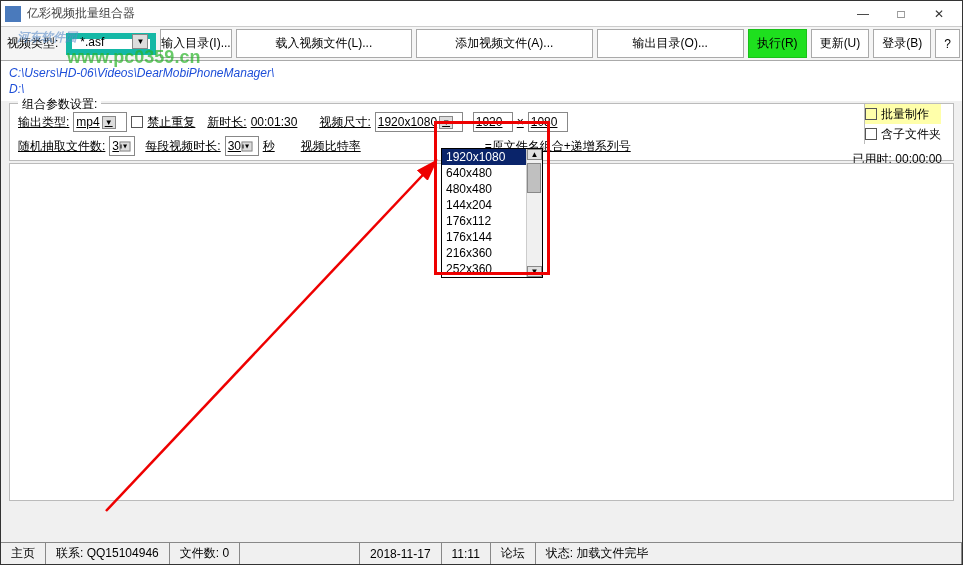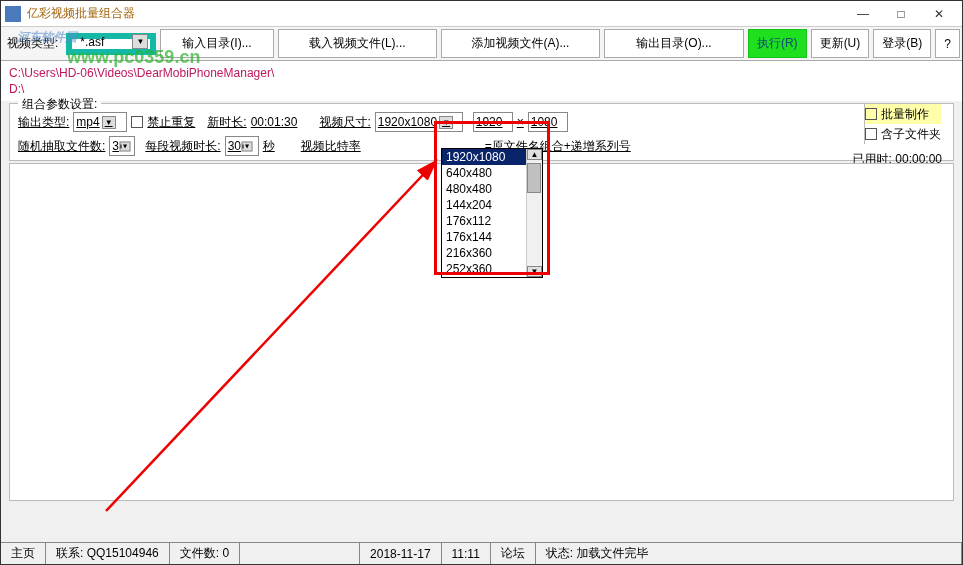--- a/index.html
+++ b/index.html
@@ -1,30 +1,30 @@
 <!DOCTYPE html>
 <html><head>
 <meta charset="utf-8">
 <style>
 * { box-sizing: border-box; margin: 0; padding: 0; font-family: "Microsoft YaHei", SimSun, sans-serif; font-size: 12px; }
 body { background: #f0f0f0; width: 963px; height: 565px; border: 1px solid #333; position: relative; overflow: hidden; }
 .titlebar { height: 26px; background: #fff; display: flex; align-items: center; padding: 0 4px; border-bottom: 1px solid #ccc; }
 .titlebar .icon { width: 16px; height: 16px; background: #4a7abc; margin-right: 6px; }
-.titlebar .title { flex: 1; color: #a16207; }
+.titlebar .title { flex: 1; color: #404040; }
 .titlebar .winbtn { width: 38px; height: 26px; display: flex; align-items: center; justify-content: center; color: #333; cursor: pointer; }
 .toolbar { height: 34px; background: #f5f5f5; display: flex; align-items: stretch; border-bottom: 1px solid #aaa; padding: 2px; gap: 4px; }
 .toolbar .vlabel { display: flex; align-items: center; padding: 0 4px; }
 .toolbar .combo { border: 6px solid #14b8a6; background: #fff; width: 90px; height: 22px; margin-top: 4px; display: flex; align-items: flex-end; padding: 0 8px; position: relative; }
 .toolbar .combo::after { content: "▼"; position: absolute; right: 2px; font-size: 8px; background: #ddd; padding: 2px 3px; border: 1px solid #888; }
-.toolbtn { border: 1px solid #aaa; background: #fff; padding: 0 21px; display: flex; align-items: center; justify-content: center; cursor: pointer; }
-.toolbtn.green { background: #1ee01e; color: #0c4a6e; border-color: #1ac01a; }
+.toolbtn { border: 1px solid #aaa; background: #fff; padding: 0 0; display: flex; align-items: center; justify-content: center; cursor: pointer; }
+.toolbtn.green { background: #1ee01e; color: #000000; border-color: #1ac01a; }
 .toolbtn.small { padding: 0 8px; }
 .watermark { position: absolute; left: 16px; top: 20px; font-size: 22px; font-weight: bold; font-style: italic; color: rgba(90,140,200,0.6); pointer-events: none; z-index: 50; }
 .watermark .url { font-size: 18px; color: rgba(40,180,40,0.7); display: block; margin-left: 50px; font-style: normal; }
-.paths { padding: 4px 8px; background: #fff; color: #be185d; line-height: 16px; }
+.paths { padding: 4px 8px; background: #fff; color: #1d4ed8; line-height: 16px; font-style: italic; }
 .groupbox { margin: 2px 8px; border: 1px solid #bbb; background: #fff; padding: 6px 8px 2px; position: relative; text-decoration: underline; }
 .gbtitle { position: absolute; top: -8px; left: 8px; background: #fff; padding: 0 4px; }
 .row { display: flex; align-items: center; height: 24px; gap: 4px; white-space: nowrap; }
 .sel, .inpt { border: 1px solid #888; background: #fff; height: 20px; padding: 8px 2px; position: relative; display: inline-flex; align-items: center; }
 .sel::after { content: "▼"; font-size: 8px; margin-left: 2px; background: #ddd; border: 1px solid #888; padding: 1px 2px; }
 .spin::after { content: "▸"; transform: rotate(90deg); display: inline-block; font-size: 8px; background: #ddd; border: 1px solid #888; padding: 0 2px; margin-left: 1px; }
 .cbx { width: 12px; height: 12px; border: 1px solid #555; display: inline-block; }
 .right-opts { position: absolute; right: 12px; top: 0px; border-left: 1px solid #bbb; padding-left: 0; }
 .right-opts .row { height: 20px; }
 .yellow { background: #ffffaa; }

